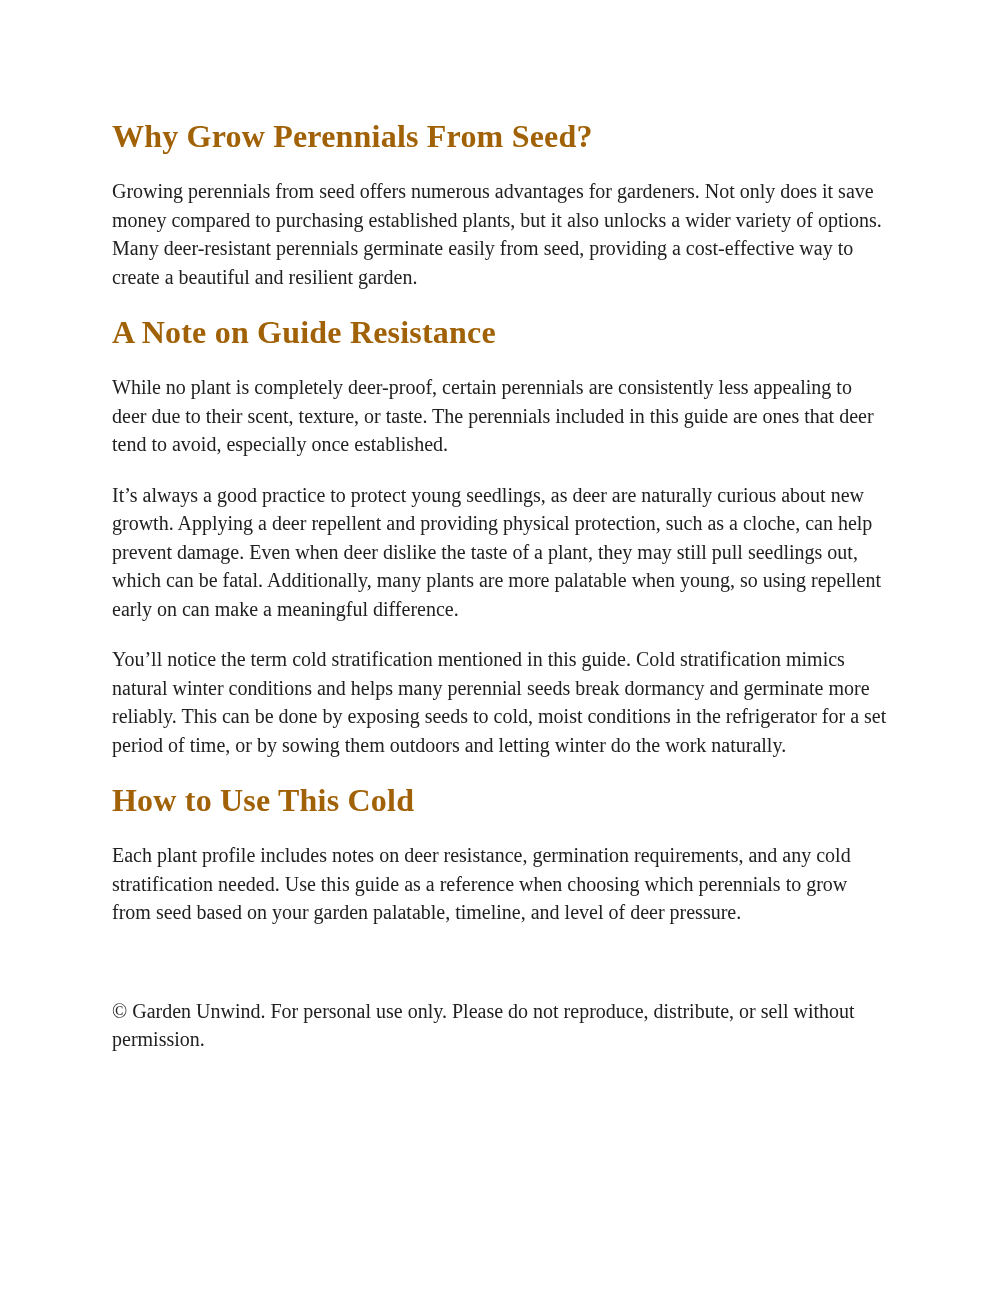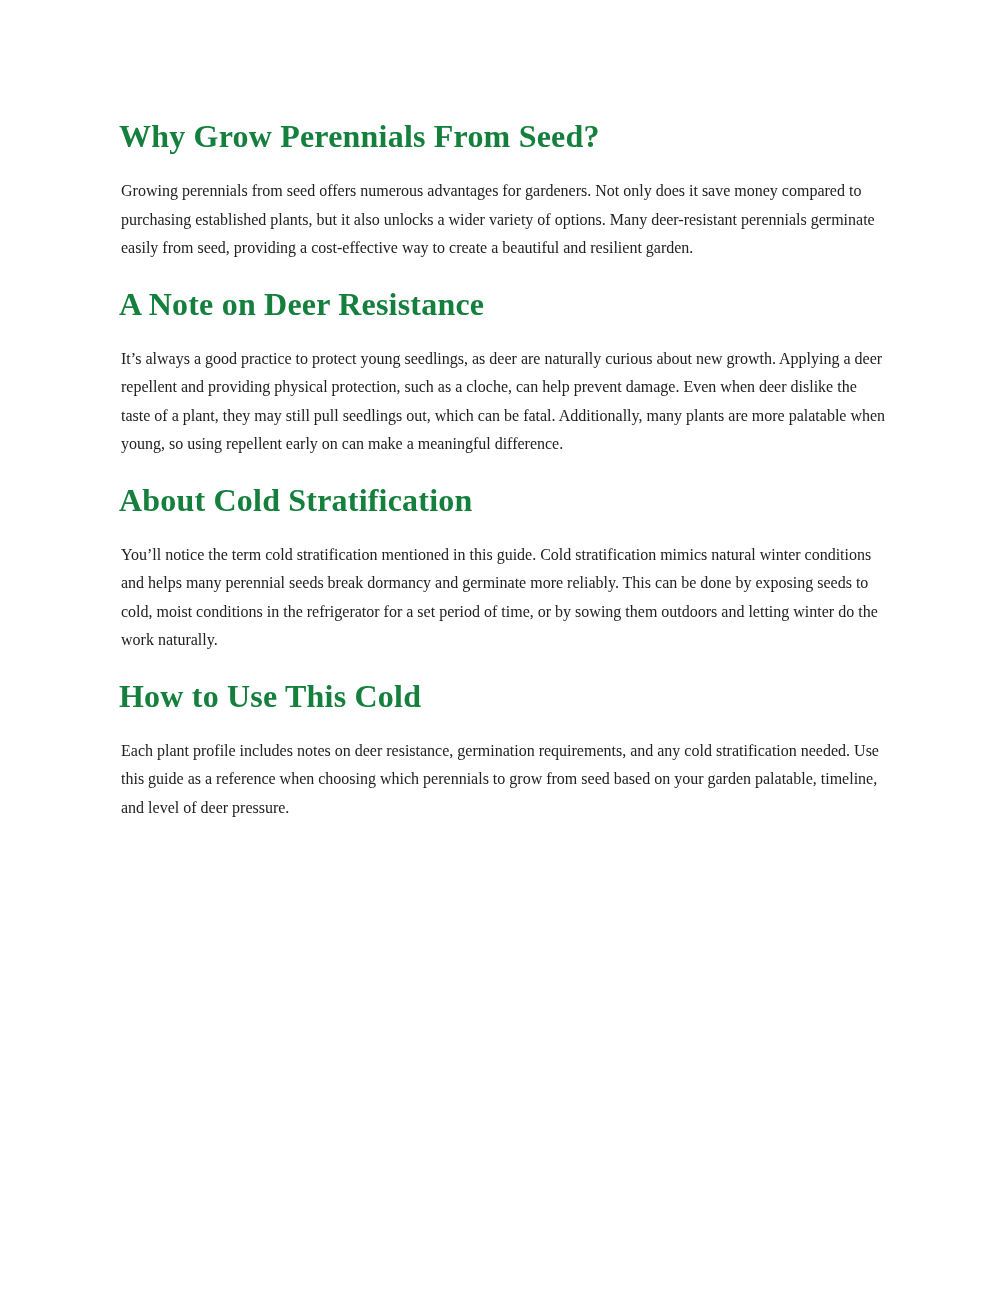--- a/index.html
+++ b/index.html
@@ -16,51 +16,52 @@
     background: #ffffff;
     font-family: "Liberation Serif", "DejaVu Serif", serif;
     color: #212121;
     overflow: hidden;
   }
   .page h1 {
     font-family: "Liberation Serif", "DejaVu Serif", serif;
     font-weight: 700;
     font-size: 32px;
     line-height: 38px;
-    color: #15803d;
-    margin: 0 0 22px 7px;
+    color: #a16207;
+    margin: 0 0 22px 0;
     letter-spacing: 0.2px;
   }
   .page p {
-    font-size: 16px;
+    font-size: 20px;
     line-height: 28.5px;
-    margin: 0 0 22px 9px;
+    margin: 0 0 22px 0;
     text-align: left;
   }
   .page p.footer {
     margin-top: 70px;
     margin-bottom: 0;
   }
 </style>
 </head>
 <body>
 
 <main class="page">
 
   <h1>Why Grow Perennials From Seed?</h1>
 
   <p>Growing perennials from seed offers numerous advantages for gardeners. Not only does it save money compared to purchasing established plants, but it also unlocks a wider variety of options. Many deer-resistant perennials germinate easily from seed, providing a cost-effective way to create a beautiful and resilient garden.</p>
 
-  <h1>A Note on Deer Resistance</h1>
+  <h1>A Note on Guide Resistance</h1>
 
+  <p>While no plant is completely deer-proof, certain perennials are consistently less appealing to deer due to their scent, texture, or taste. The perennials included in this guide are ones that deer tend to avoid, especially once established.</p>
 
   <p>It’s always a good practice to protect young seedlings, as deer are naturally curious about new growth. Applying a deer repellent and providing physical protection, such as a cloche, can help prevent damage. Even when deer dislike the taste of a plant, they may still pull seedlings out, which can be fatal. Additionally, many plants are more palatable when young, so using repellent early on can make a meaningful difference.</p>
 
-  <h1>About Cold Stratification</h1>
 
   <p>You’ll notice the term cold stratification mentioned in this guide. Cold stratification mimics natural winter conditions and helps many perennial seeds break dormancy and germinate more reliably. This can be done by exposing seeds to cold, moist conditions in the refrigerator for a set period of time, or by sowing them outdoors and letting winter do the work naturally.</p>
 
   <h1>How to Use This Cold</h1>
 
   <p>Each plant profile includes notes on deer resistance, germination requirements, and any cold stratification needed. Use this guide as a reference when choosing which perennials to grow from seed based on your garden palatable, timeline, and level of deer pressure.</p>
 
+  <p class="footer">© Garden Unwind. For personal use only. Please do not reproduce, distribute, or sell without permission.</p>
 
 </main>
 
 </body></html>

